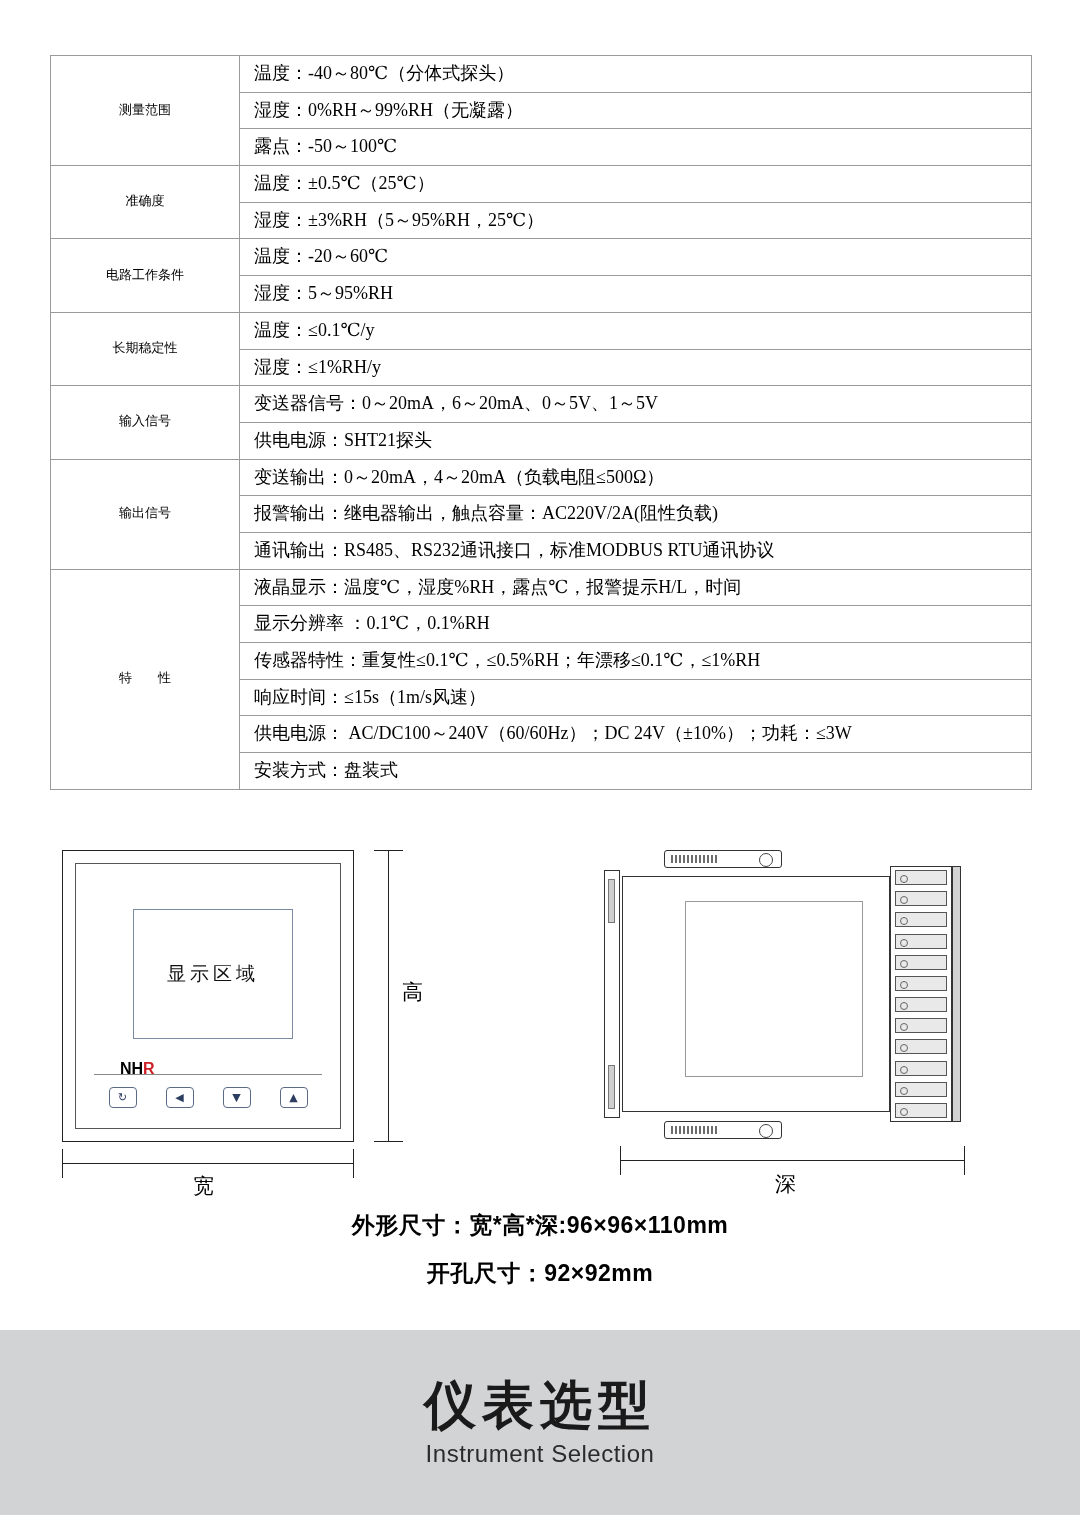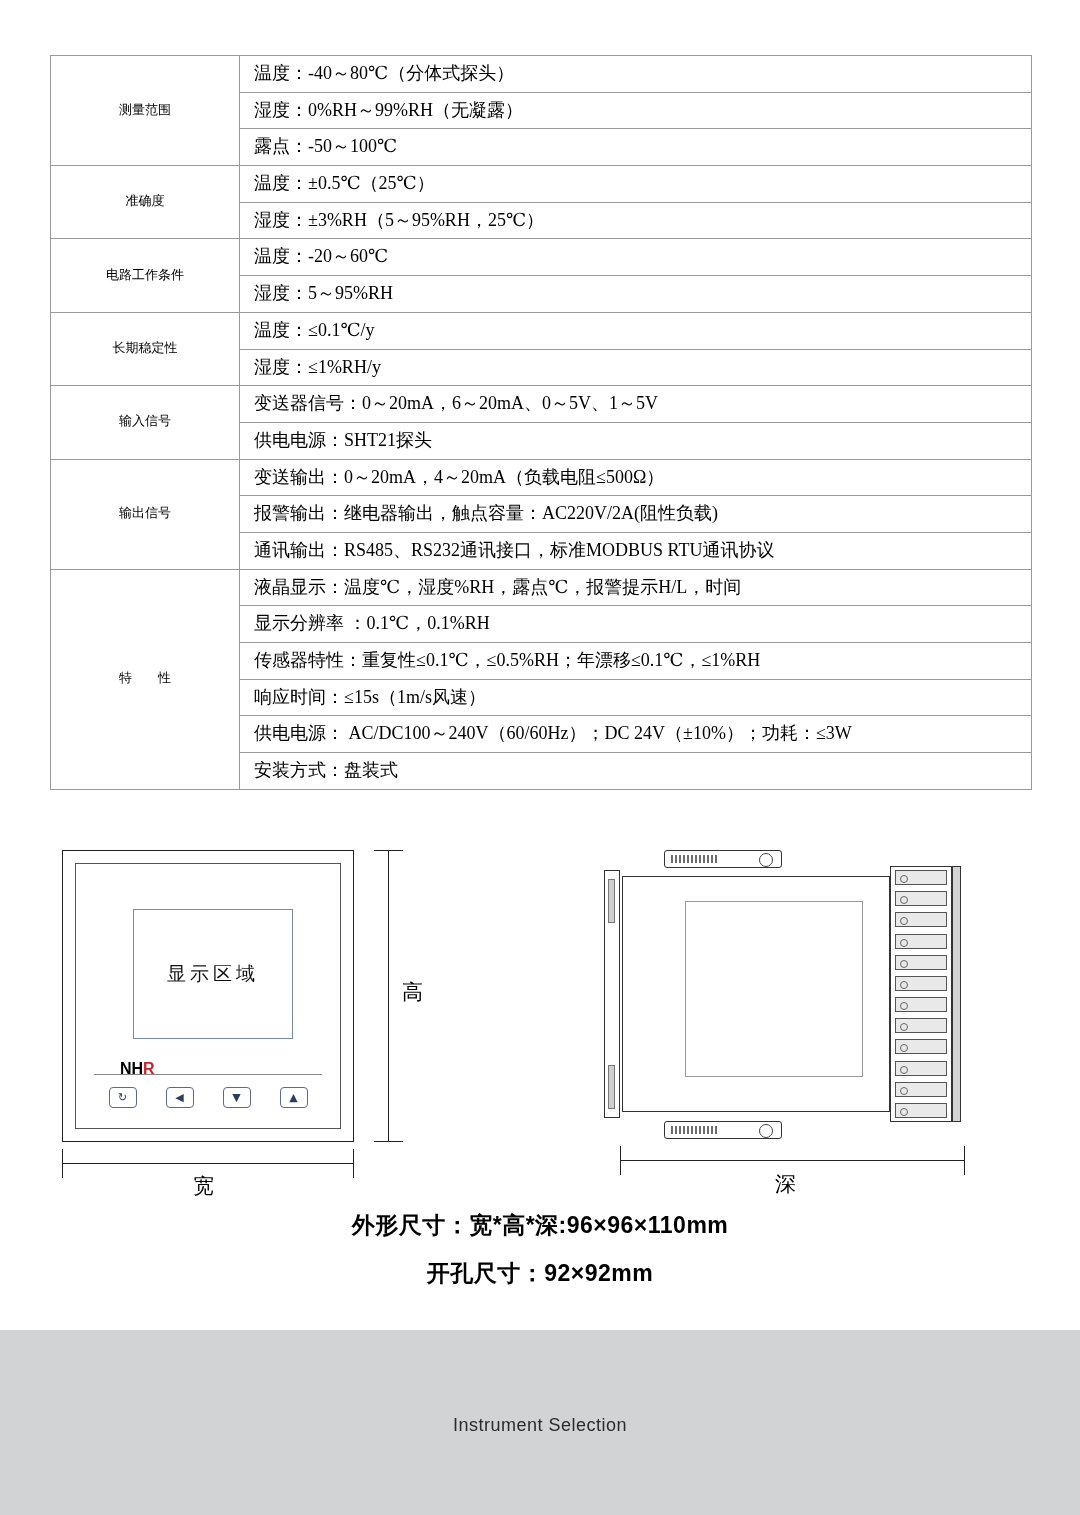--- a/index.html
+++ b/index.html
@@ -360,21 +360,21 @@
   .banner-cn {
     font-family: "Liberation Sans", "DejaVu Sans", sans-serif;
     font-weight: bold;
     font-size: 52px;
     letter-spacing: 6px;
     color: #1a1a1a;
     line-height: 1.1;
   }
   .banner-en {
     font-family: "Liberation Sans", "DejaVu Sans", sans-serif;
-    font-size: 18px;
+    font-size: 24px;
     color: #2b2b2b;
     margin-top: 6px;
     letter-spacing: 0.5px;
   }
 </style>
 </head>
 <body>
 
 <div class="spec-table-wrap">
   <table class="spec">
@@ -505,14 +505,15 @@
     <div class="term-right-bar"></div>
   </div>
   <div class="dim-h-side"></div>
   <div class="dim-label-d">深</div>
 
   <div class="dim-text-1">外形尺寸：宽*高*深:96×96×110mm</div>
   <div class="dim-text-2">开孔尺寸：92×92mm</div>
 </div>
 
 <div class="banner">
+  <div class="banner-cn">仪表选型</div>
   <div class="banner-en">Instrument Selection</div>
 </div>
 
 </body></html>

